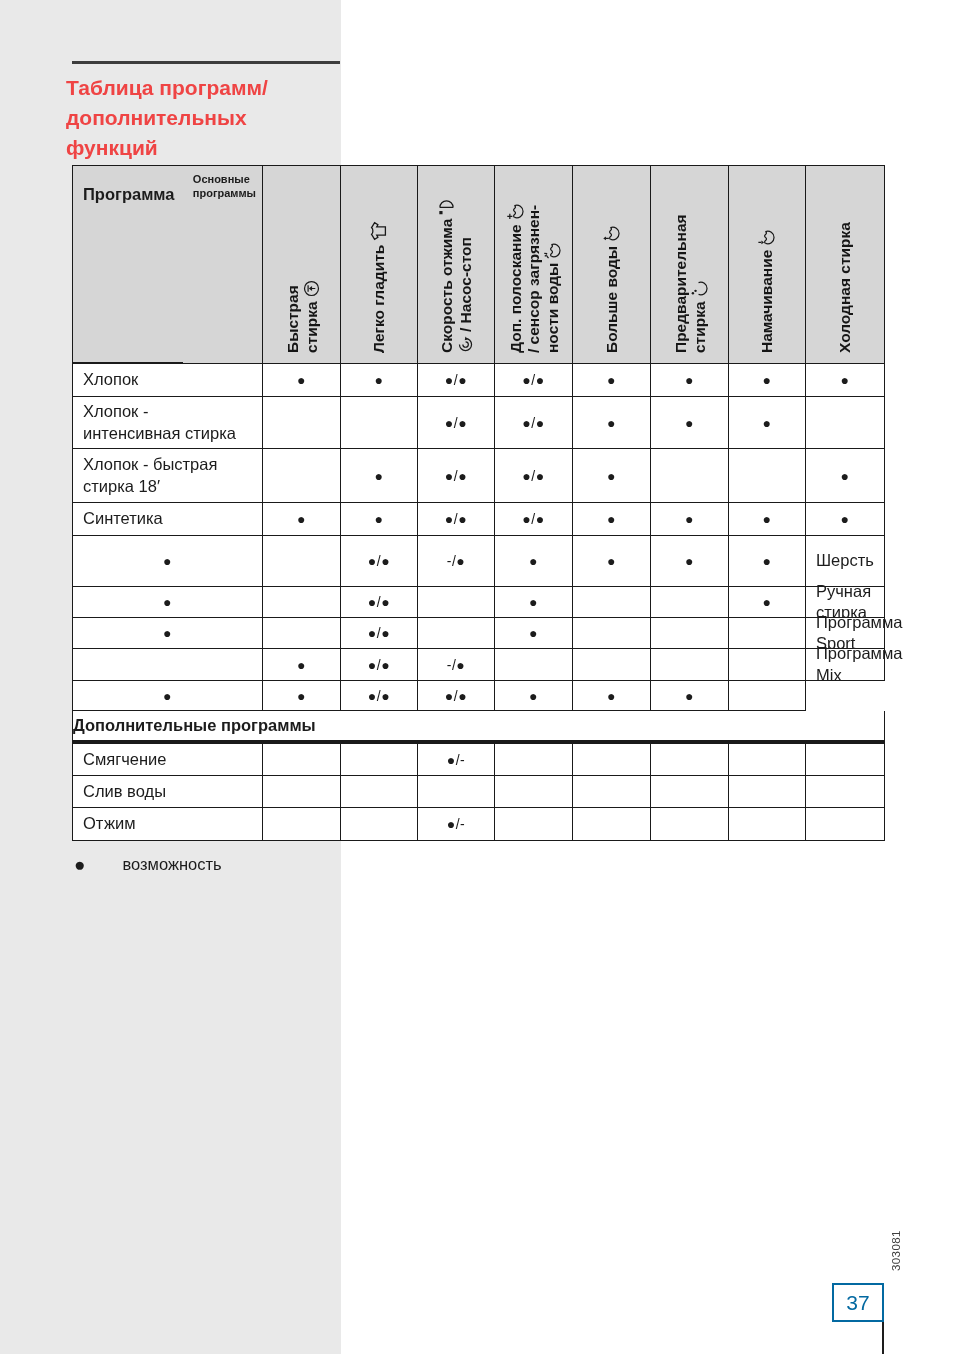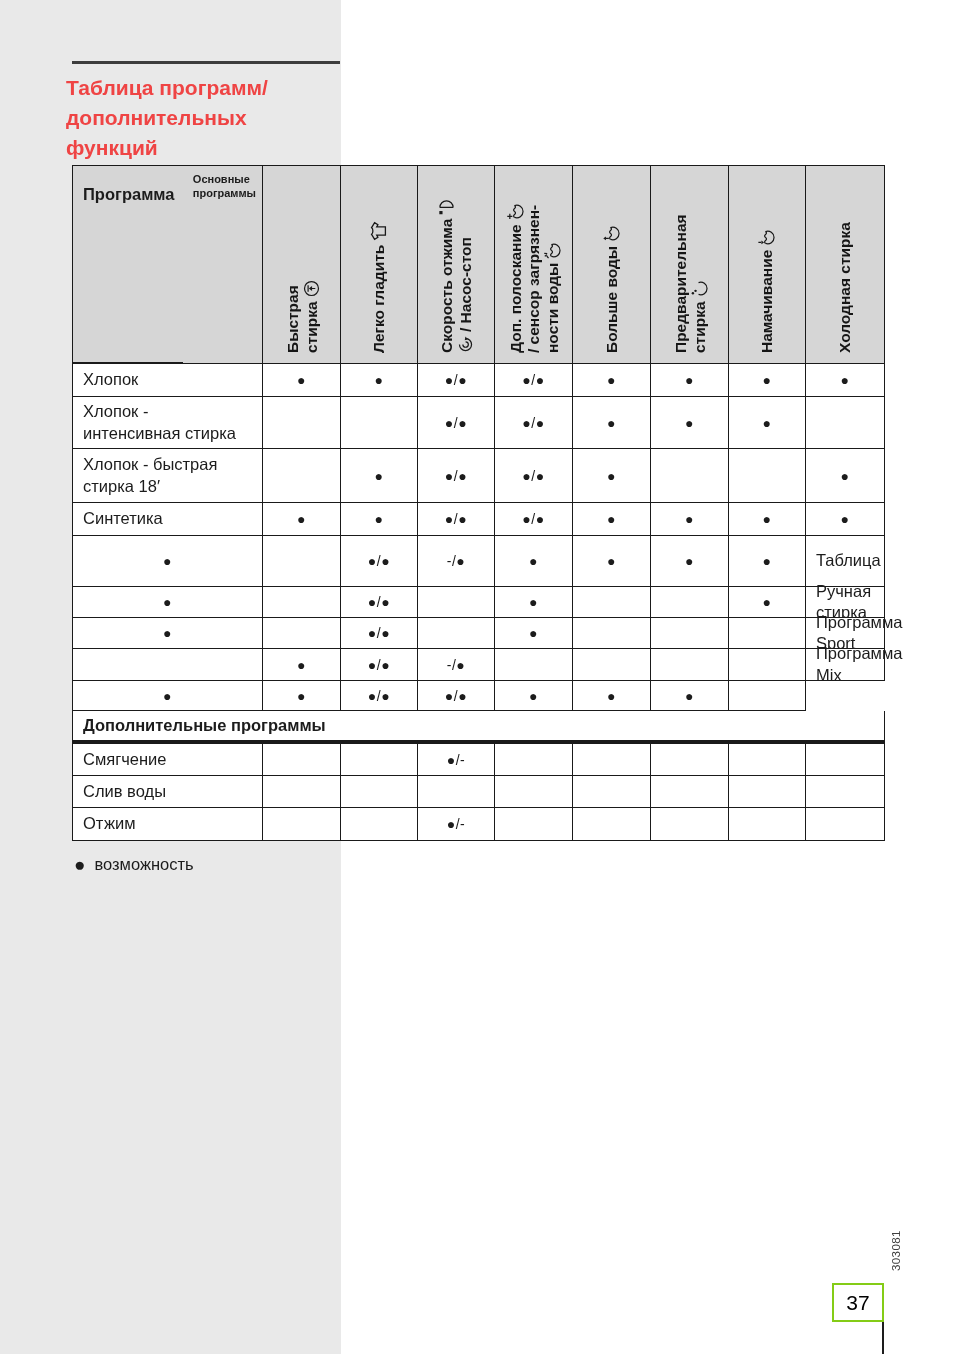--- a/index.html
+++ b/index.html
@@ -38,31 +38,31 @@
     gap:1px;padding-left:8px;
     font-weight:bold;font-size:15.5px;line-height:1.12;color:#161616;
   }
   .hline{display:flex;align-items:center;gap:4px;white-space:nowrap;}
   .hicon{height:17px;width:auto;flex:0 0 auto;}
   .hicon .st{stroke:#1a1a1a;stroke-width:1.3;fill:none;}
   .hicon .fl{fill:#1a1a1a;stroke:none;}
 
   .label-cell{font-size:16.5px;display:flex;align-items:center;padding-left:10px;white-space:pre-line;line-height:1.3;}
   .dot-cell{display:flex;align-items:center;justify-content:center;font-size:14px;letter-spacing:0.5px;}
-  .section-cell{font-weight:bold;font-size:16.5px;display:flex;align-items:center;padding-left:10px;border-bottom-width:4px;}
+  .section-cell{font-weight:bold;font-size:16.5px;display:flex;align-items:center;border-bottom-width:4px;}
 
   .legend{position:absolute;left:74px;top:855px;display:flex;align-items:center;gap:9px;}
   .legend-symbol{font-size:19px;line-height:1;}
-  .legend-text{font-size:16.5px;}
+  .legend-text{font-size:16.5px;margin-left:28px;}
 
   .page-num-box{
     position:absolute;left:832px;top:1283px;width:52px;height:39px;
-    border:2px solid #84cc16;background:#fff;
+    border:2px solid #0369a1;background:#fff;
     display:flex;align-items:center;justify-content:center;
-    font-size:21px;color:#000000;
+    font-size:21px;color:#0369a1;
   }
   .page-num-line{position:absolute;left:882px;top:1322px;width:2px;height:32px;background:#1d1d1d;}
   .doc-code{
     position:absolute;left:890px;top:1271px;
     transform-origin:0 0;transform:rotate(-90deg);
     font-size:11.5px;color:#3f3f3f;letter-spacing:0.4px;white-space:nowrap;
   }
 </style>
 </head>
 <body>
@@ -249,21 +249,21 @@
       <div class="cell dot-cell">●</div>
       <div class="cell dot-cell">●</div>
       <div class="cell dot-cell">●</div>
       <div class="cell dot-cell"></div>
       <div class="cell dot-cell">●/●</div>
       <div class="cell dot-cell">-/●</div>
       <div class="cell dot-cell">●</div>
       <div class="cell dot-cell">●</div>
       <div class="cell dot-cell">●</div>
       <div class="cell dot-cell">●</div>
-      <div class="cell label-cell">Таблица</div>
+      <div class="cell label-cell">Шерсть</div>
       <div class="cell dot-cell">●</div>
       <div class="cell dot-cell"></div>
       <div class="cell dot-cell">●/●</div>
       <div class="cell dot-cell"></div>
       <div class="cell dot-cell">●</div>
       <div class="cell dot-cell"></div>
       <div class="cell dot-cell"></div>
       <div class="cell dot-cell">●</div>
       <div class="cell label-cell">Ручная стирка</div>
       <div class="cell dot-cell">●</div>

